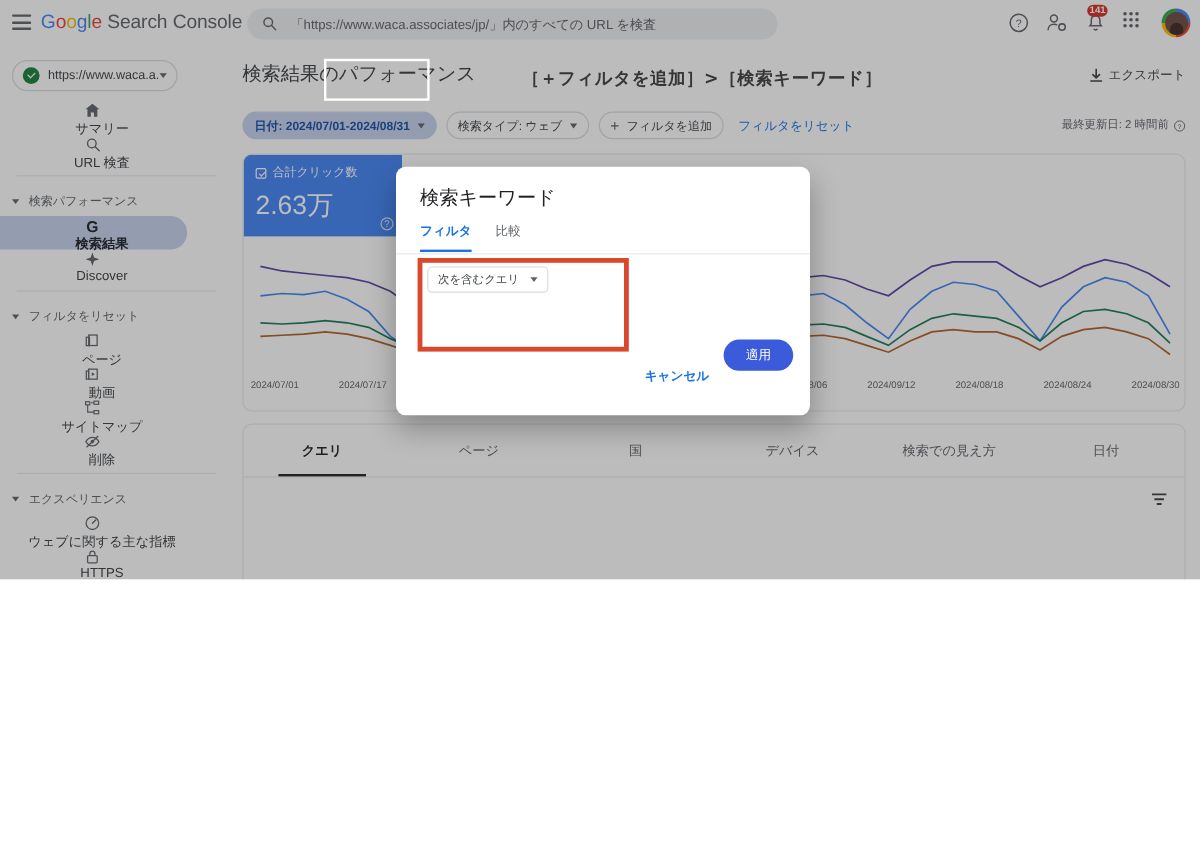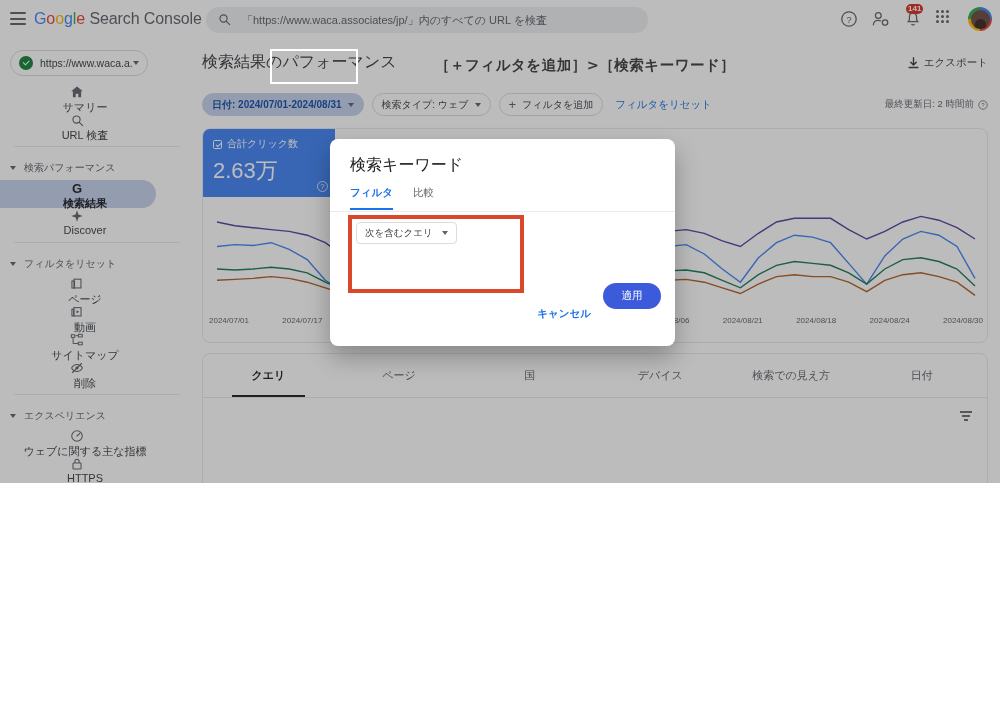--- a/index.html
+++ b/index.html
@@ -362,21 +362,21 @@
             </g>
         </svg>
         <div class="xaxis" id="xaxis">
             <span class="xt" style="left: 26px;">2024/07/01</span>
             <span class="xt" style="left: 99.4px;">2024/07/17</span>
             <span class="xt" style="left: 172.8px;">2024/07/13</span>
             <span class="xt" style="left: 246.2px;">2024/07/19</span>
             <span class="xt" style="left: 319.6px;">2024/07/25</span>
             <span class="xt" style="left: 393px;">2024/07/31</span>
             <span class="xt" style="left: 466.4px;">2024/08/06</span>
-            <span class="xt" style="left: 539.8px;">2024/08/21</span>
+            <span class="xt" style="left: 539.8px;">2024/09/12</span>
             <span class="xt" style="left: 613.2px;">2024/08/18</span>
             <span class="xt" style="left: 686.6px;">2024/08/24</span>
             <span class="xt" style="left: 760px;">2024/08/30</span>
           </div>
       </div>
 
       <div class="tabcard">
         <div class="tabs" id="tabs">
             <div class="tab active">クエリ</div>
             <div class="tab">ページ</div>

